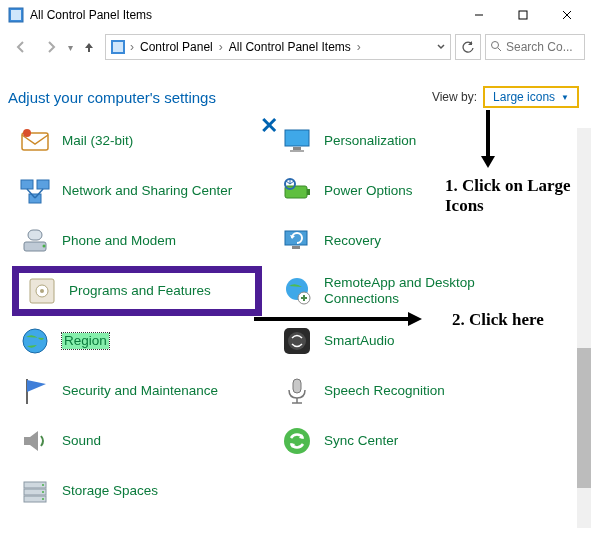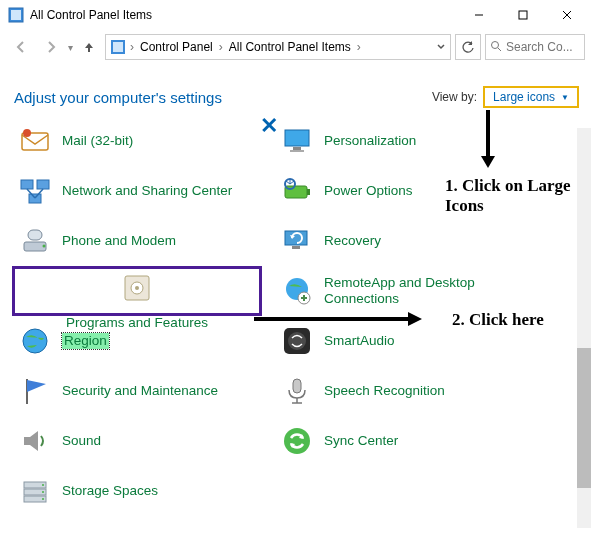--- a/index.html
+++ b/index.html
@@ -19,36 +19,36 @@
 .addr { flex:1; height:26px; border:1px solid #ccc; display:flex; align-items:center; padding:0 4px; gap:2px; font-size:12px; color:#000; }
 .addr .crumb { padding: 2px 2px; }
 .addr .chev { color:#777; padding:0 2px; }
 .addr .ap-icon { width:16px; height:16px; }
 .addr-drop { margin-left:auto; color:#555; }
 .refresh { width:26px; height:26px; border:1px solid #ccc; display:flex; align-items:center; justify-content:center; color:#555; }
 .search { width:100px; height:26px; border:1px solid #ccc; display:flex; align-items:center; padding:0 4px; gap:4px; color:#666; font-size:12px; }
 .search .mag { color:#555; }
 
 
-.header-row { display:flex; align-items:center; padding: 22px 14px 8px 14px; }
+.header-row { display:flex; align-items:center; padding: 22px 14px 8px 8px; }
 .adjust { color:#0063b1; font-size:15px; }
 .viewby-wrap { margin-left:auto; display:flex; align-items:center; gap:6px; font-size:12px; }
 .viewby-lbl { color:#333; }
 .viewby-dd { border:2px solid #eab308; padding:2px 8px; color:#0063b1; display:flex; align-items:center; gap:6px; }
 .viewby-dd .tri { font-size:8px; color:#0063b1; }
 
 
 .content { position: relative; padding: 0 12px; }
 .mask-top { position:absolute; left:260px; top:-3px; font-size:22px; color:#0063b1; font-weight:bold; }
 .grid { display:flex; gap: 12px; }
 .col { width: 250px; display:flex; flex-direction:column; }
 .item { display:flex; align-items:center; gap:10px; height:50px; padding:2px 6px; }
 .item .ic { width:34px; height:34px; display:flex; align-items:center; justify-content:center; flex-shrink:0; }
 .item .lbl { color:#0a7a3b; font-size:13.5px; line-height:1.2; }
-.item.boxed { border:3px solid #4c1d95;flex-direction:column; }
+.item.boxed { border:7px solid #4c1d95; }
 .item .lbl.sel { outline:1px dotted #333; background:#86efac; padding:0 2px; }
 
 .scrollbar { position:absolute; right:2px; top:128px; width:14px; height:400px; background:#f0f0f0; }
 .scrollbar .thumb { position:absolute; right:0; top:220px; width:14px; height:140px; background:#bcbcbc; }
 
 
 .anno { position:absolute; font-family: "Times New Roman", serif; font-weight:bold; color:#000; font-size:17px; pointer-events:none; }
 .arrow-down { position:absolute; left:478px; top:108px; }
 .anno1 { left:432px; top:176px; width:140px; line-height:1.15;margin-left:13px; }
 .arrow-right { position:absolute; left:252px; top:310px; }

